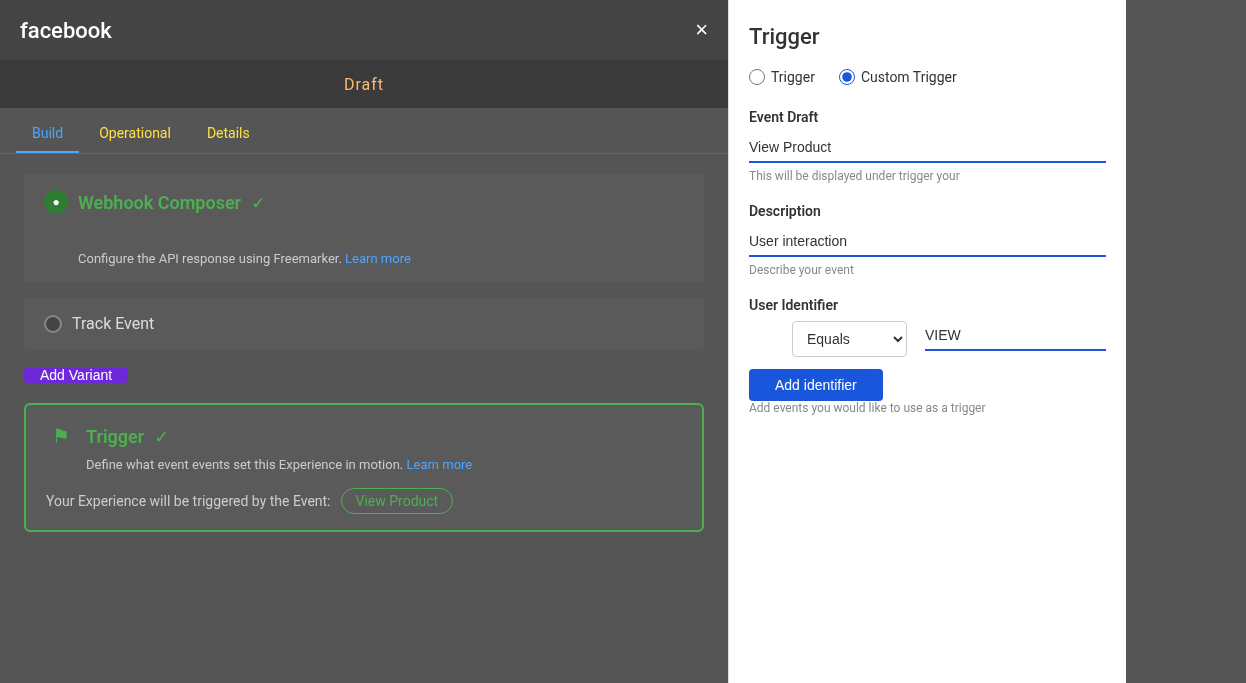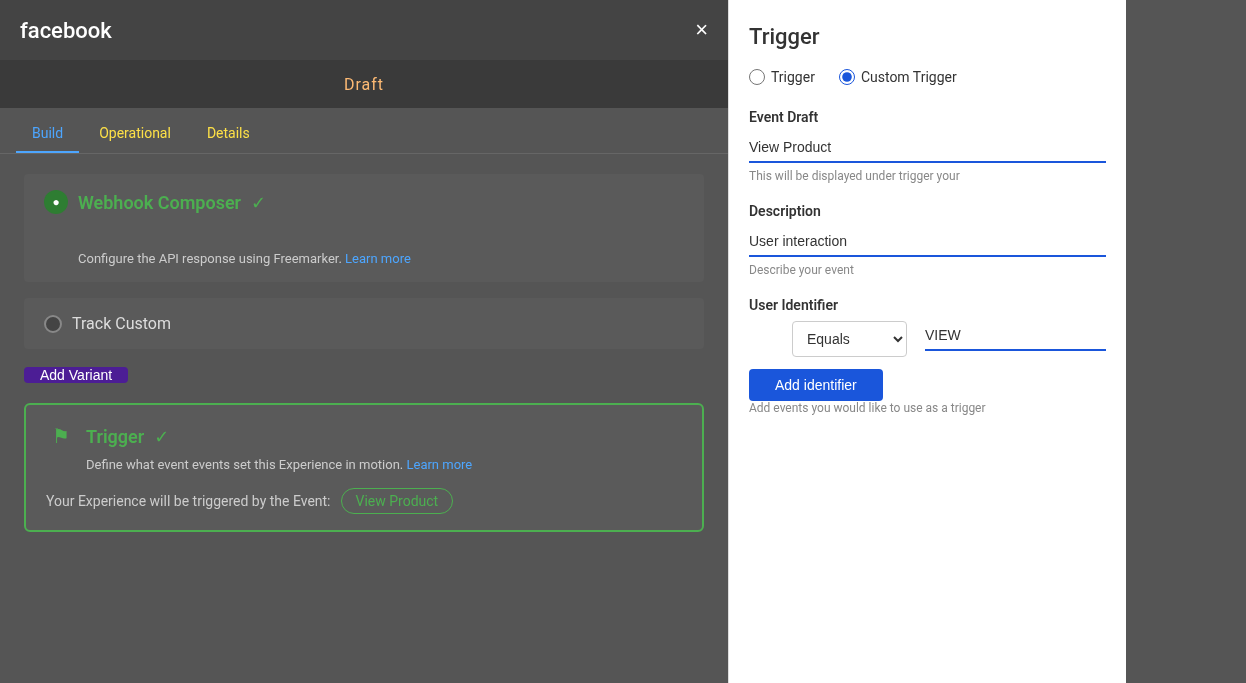--- a/index.html
+++ b/index.html
@@ -163,21 +163,21 @@
       flex-shrink: 0;
     }
 
     .track-title {
       color: #ddd;
       font-size: 16px;
     }
 
     
     .add-variant-btn {
-      background: #4c1d95;
+      background: #6d28d9;
       color: #fff;
       border: none;
       border-radius: 4px;
       padding: 0 16px;
       font-size: 14px;
       cursor: pointer;
       margin-bottom: 20px;
     }
 
     
@@ -400,21 +400,21 @@
       <div class="section-desc">
         <span>Configure the API response using Freemarker.</span>
         <a href="#">Learn more</a>
       </div>
     </div>
 
     
     <div class="track-section">
       <div class="track-header">
         <div class="track-dot"></div>
-        <span class="track-title">Track Custom</span>
+        <span class="track-title">Track Event</span>
       </div>
     </div>
 
     
     <button class="add-variant-btn">Add Variant</button>
 
     
     <div class="trigger-section">
       <div class="trigger-header">
         <div class="trigger-flag-icon">⚑</div>

